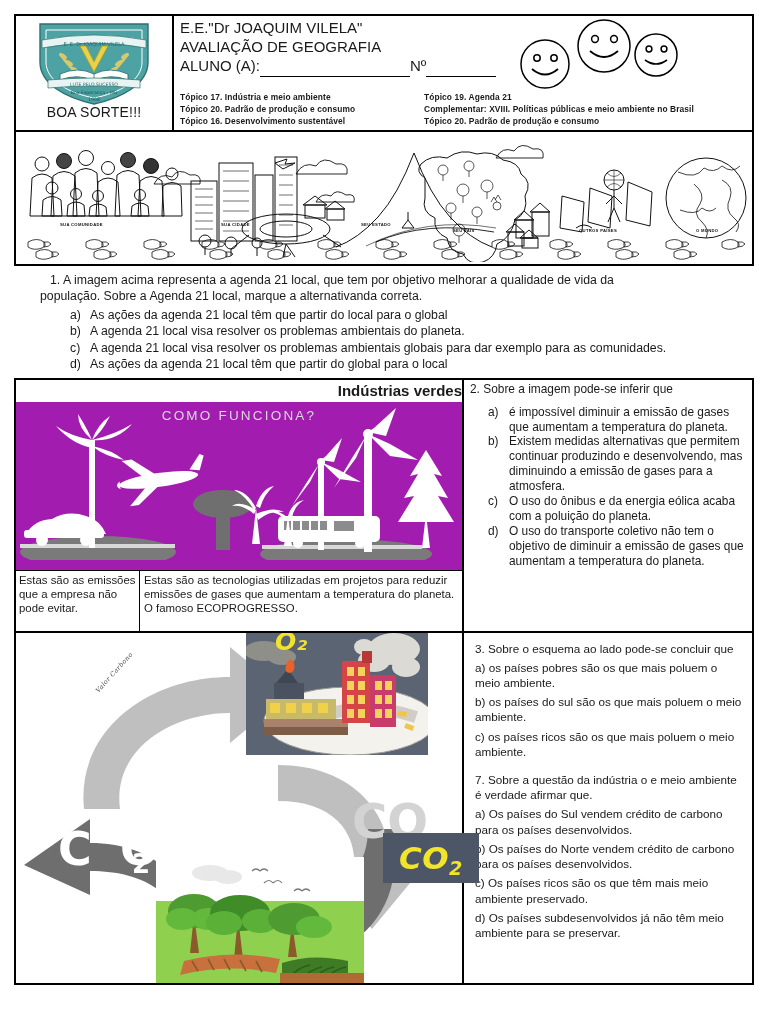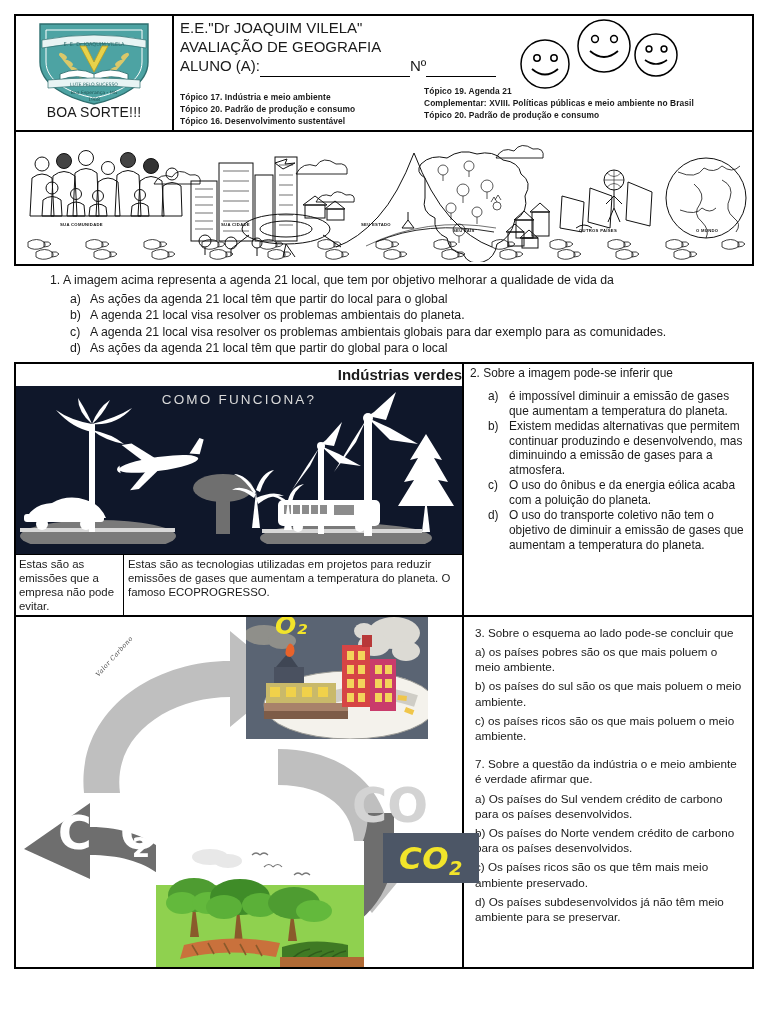--- a/index.html
+++ b/index.html
@@ -15,21 +15,21 @@
   .header{display:flex;border:2px solid #000;height:118px;box-sizing:border-box;}
   .crest-cell{width:158px;border-right:2px solid #000;position:relative;display:flex;flex-direction:column;align-items:center;justify-content:flex-start;padding-top:2px;box-sizing:border-box;}
   .crest{width:128px;height:88px;position:relative;}
   .crest svg{display:block;}
   .boa-sorte{font-size:14px;letter-spacing:.2px;margin-top:-2px;white-space:nowrap;}
 
   .head-right{flex:1;position:relative;padding:3px 0 0 6px;box-sizing:border-box;overflow:hidden;}
   .hl{font-size:15px;line-height:1.26;white-space:nowrap;}
   .hl .ul{display:inline-block;border-bottom:1px solid #000;}
   .topics{position:absolute;left:6px;bottom:2px;font-size:8.4px;font-weight:bold;line-height:1.42;letter-spacing:.1px;}
-  .topics-right{position:absolute;left:250px;bottom:8px;font-size:8.4px;font-weight:bold;line-height:1.42;letter-spacing:.1px;margin-top:13px;}
+  .topics-right{position:absolute;left:250px;bottom:2px;font-size:8.4px;font-weight:bold;line-height:1.42;letter-spacing:.1px;margin-top:13px;}
   .smileys{position:absolute;right:68px;top:2px;}
 
   
   .banner{border:2px solid #000;border-top:none;height:132px;position:relative;overflow:hidden;background:#fff;}
   .banner svg{position:absolute;left:0;top:0;}
   .bcap{position:absolute;font-size:4.2px;font-weight:bold;letter-spacing:.3px;color:#111;white-space:nowrap;}
 
   
   .q1{padding:7px 8px 4px 26px;font-size:12.3px;line-height:1.29;}
   .q1 .stem{text-indent:10px;}
@@ -38,21 +38,21 @@
   .q1 li .mk{width:20px;flex:none;}
   .q1 li .tx{flex:1;}
 
   
   .mid{display:flex;border:2px solid #000;box-sizing:border-box;height:255px;}
   .mid-left{width:448px;border-right:2px solid #000;box-sizing:border-box;display:flex;flex-direction:column;}
   .iv-title{text-align:right;font-weight:bold;font-size:15px;padding:2px 0 3px;}
   .iv-art{flex:1;background:#8c8c8c;position:relative;overflow:hidden;}
   .iv-art .como{position:absolute;top:6px;left:0;right:0;text-align:center;color:#d9d9d9;font-size:13.5px;letter-spacing:2.2px;font-weight:normal;}
   .iv-cap{display:flex;border-top:1.6px solid #000;height:60px;}
-  .iv-cap .c1{width:108px;border-right:1.6px solid #000;padding:2px 3px;font-size:11.4px;line-height:1.24;box-sizing:border-box;}
+  .iv-cap .c1{width:124px;border-right:1.6px solid #000;padding:2px 3px;font-size:11.4px;line-height:1.24;box-sizing:border-box;}
   .iv-cap .c2{flex:1;padding:2px 4px;font-size:11.4px;line-height:1.24;box-sizing:border-box;}
 
   .mid-right{flex:1;padding:2px 4px 0 6px;font-size:11.9px;line-height:1.255;box-sizing:border-box;}
   .qhead{margin-bottom:8px;}
   .mid-right ol{list-style:none;margin:0;padding:0 0 0 18px;}
   .mid-right li{display:flex;}
   .mid-right li .mk{width:21px;flex:none;}
   .mid-right li .tx{flex:1;}
 
   
@@ -391,20 +391,21 @@
     <div class="bcap" style="left:44px;top:90px;">SUA COMUNIDADE</div>
     <div class="bcap" style="left:205px;top:90px;">SUA CIDADE</div>
     <div class="bcap" style="left:345px;top:90px;">SEU ESTADO</div>
     <div class="bcap" style="left:437px;top:96px;">SEU PAÍS</div>
     <div class="bcap" style="left:563px;top:96px;">OUTROS PAÍSES</div>
     <div class="bcap" style="left:680px;top:96px;">O MUNDO</div>
   </div>
 
   <div class="q1">
     <div class="stem">1. A imagem acima representa a agenda 21 local, que tem por objetivo melhorar a qualidade de vida da</div>
+    <div>população. Sobre a Agenda 21 local, marque a alternativanda correta.</div>
     <ol>
       <li>
           <span class="mk">a)</span>
           <span class="tx">As ações da agenda 21 local têm que partir do local para o  global</span>
         </li>
       <li>
           <span class="mk">b)</span>
           <span class="tx">A agenda 21 local visa resolver os problemas  ambientais do planeta.</span>
         </li>
       <li>
@@ -416,21 +417,21 @@
           <span class="tx">As ações da agenda 21 local têm que partir do global para o local</span>
         </li>
     </ol>
   </div>
 
   <div class="mid">
 
     <div class="mid-left">
       <div class="iv-title">Indústrias verdes</div>
 
-      <div class="iv-art" style="background: #0f172a;">
+      <div class="iv-art" style="background: #a21caf;">
         <div class="como">COMO FUNCIONA?</div>
         <svg width="448" height="158" viewBox="0 0 448 158" style="position:absolute;left:0;top:0;">
 
           <ellipse cx="82" cy="150" rx="78" ry="16" fill="#7a7a7a"></ellipse>
           <ellipse cx="330" cy="152" rx="86" ry="15" fill="#7a7a7a"></ellipse>
           <rect x="4" y="142" width="155" height="4" fill="#d8d8d8"></rect>
           <rect x="246" y="143" width="160" height="4" fill="#d8d8d8"></rect>
 
           <g fill="#fff">
             <rect x="73" y="38" width="6" height="108"></rect>

